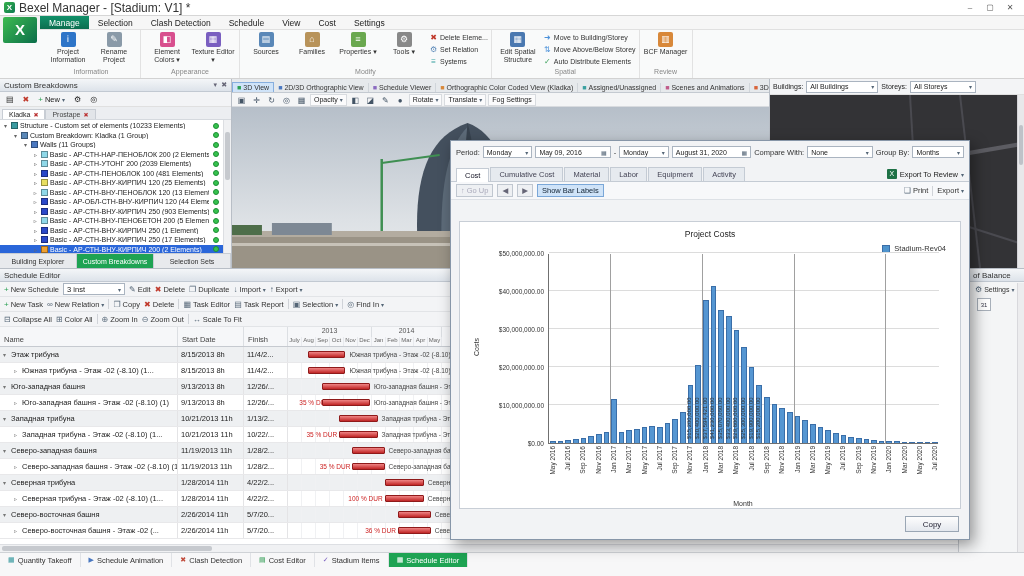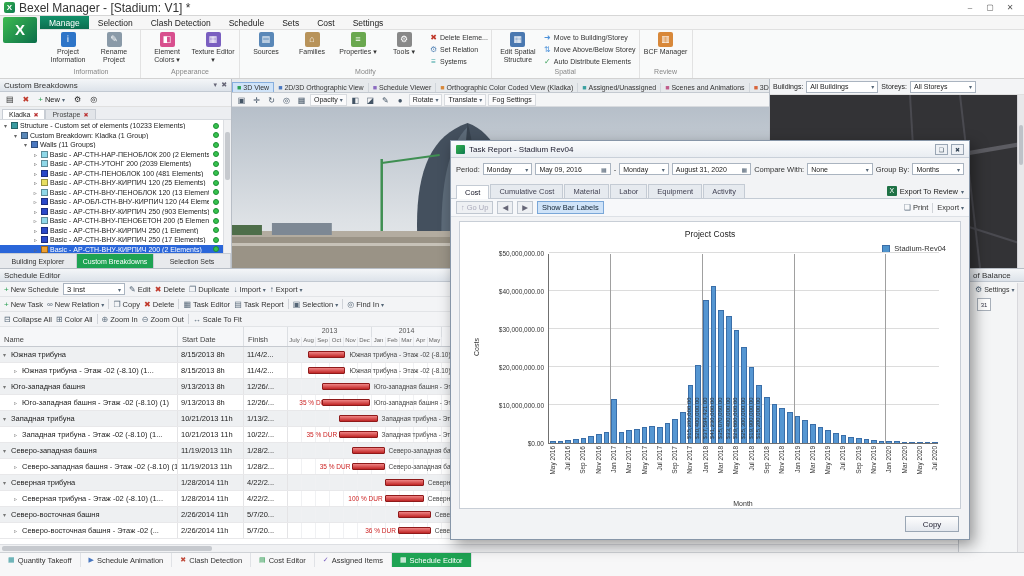--- a/index.html
+++ b/index.html
@@ -173,21 +173,21 @@
     </span>
   </div>
 
   <div class="applogo">X</div>
   <div class="menubar">
     <div id="ribbon-tabs">
         <div class="rtab active">Manage</div>
         <div class="rtab">Selection</div>
         <div class="rtab">Clash Detection</div>
         <div class="rtab">Schedule</div>
-        <div class="rtab">Sets</div>
+        <div class="rtab">View</div>
         <div class="rtab">Cost</div>
         <div class="rtab">Settings</div>
       </div>
   </div>
 
   <div class="ribbon" id="ribbon-groups">
       <div class="rgroup">
         <div class="rgrow">
           <div class="rbig">
             <span class="ric" style="background: rgb(46, 117, 200);">ℹ</span>
@@ -672,21 +672,21 @@
             <div class="mcell">Apr</div>
             <div class="mcell">May</div>
             <div class="mcell" style="flex: 1 1 0%;"></div>
           </div>
       </div>
     </div>
     <div id="sched-rows">
         <div class="srow group">
           <div class="c-name">
             <span class="exp">▾</span>
-            <span>Южная трибуна</span>
+            <span>Этаж трибуна</span>
           </div>
           <div class="c-start">8/15/2013 8h</div>
           <div class="c-fin">11/4/2...</div>
           <div class="c-gantt">
             <div class="gbar" style="left: 20.3px; width: 37.1px;"></div>
             <span class="gcap" style="left: 61.4px;">Южная трибуна - Этаж -02 (-8.10)</span>
           </div>
         </div>
         <div class="srow">
           <div class="c-name child">
@@ -856,37 +856,29 @@
       <div class="sttab">
         <span class="stg" style="color: rgb(192, 74, 58);">✖</span>
         <span>Clash Detection</span>
       </div>
       <div class="sttab">
         <span class="stg" style="color: rgb(58, 160, 90);">▤</span>
         <span>Cost Editor</span>
       </div>
       <div class="sttab">
         <span class="stg" style="color: rgb(122, 95, 192);">✓</span>
-        <span>Assigned Items</span>
+        <span>Stadium Items</span>
       </div>
       <div class="sttab active">
         <span class="stg" style="color: rgb(255, 255, 255);">▦</span>
         <span>Schedule Editor</span>
       </div>
     </div>
 
   <div class="trw">
-    <div class="trw-tb">
-      <span class="ic"></span>
-      <span>Task Report - Stadium Rev04</span>
-      <span class="trw-tbc">
-        <span>❏</span>
-        <span>✖</span>
-      </span>
-    </div>
     <div class="trw-controls">
       <span class="lb">Period:</span>
       <span class="combo" style="width:50px">
         <span>Monday</span>
           <span class="dd">▾</span>
       </span>
       <span class="combo" style="width:76px">
         <span>May  09, 2016</span>
           <span class="dd">▦</span>
       </span>

